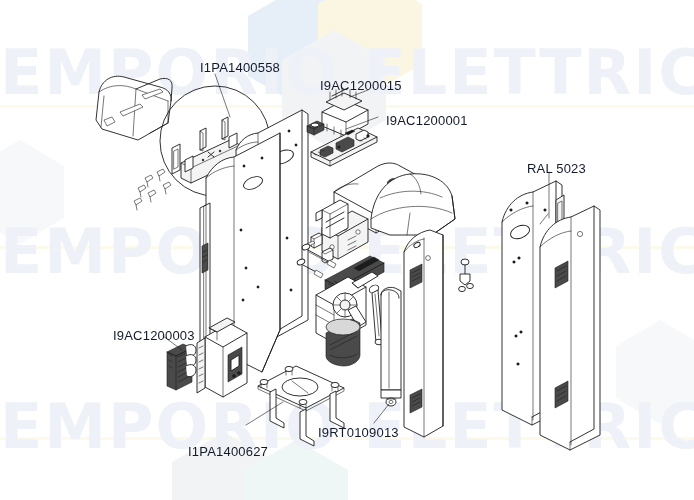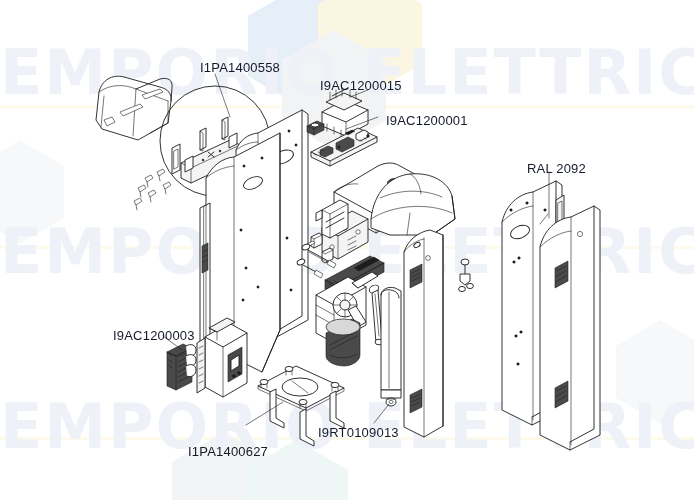--- a/index.html
+++ b/index.html
@@ -458,18 +458,18 @@
       <path class="lnt" d="M548,214 L540,224"></path>
       <path class="lnt" d="M163,336 L182,350"></path>
       <path class="lnt" d="M246,425 L283,402"></path>
       <path class="lnt" d="M374,423 L389,404"></path>
     </g>
   </svg>
 
   <div class="label" style="left:200px;top:60px;">I1PA1400558</div>
   <div class="label" style="left:320px;top:78px;text-align:right;">I9AC1200015</div>
   <div class="label" style="left:386px;top:113px;text-align:right;">I9AC1200001</div>
-  <div class="label" style="left:527px;top:161px;">RAL 2092</div>
+  <div class="label" style="left:527px;top:161px;">RAL 5023</div>
   <div class="label" style="left:113px;top:328px;text-align:center;">I9AC1200003</div>
   <div class="label" style="left:188px;top:428px;margin-top:16px;">I1PA1400627</div>
   <div class="label" style="left:318px;top:425px;">I9RT0109013</div>
 
 </div>
 
 </body></html>

